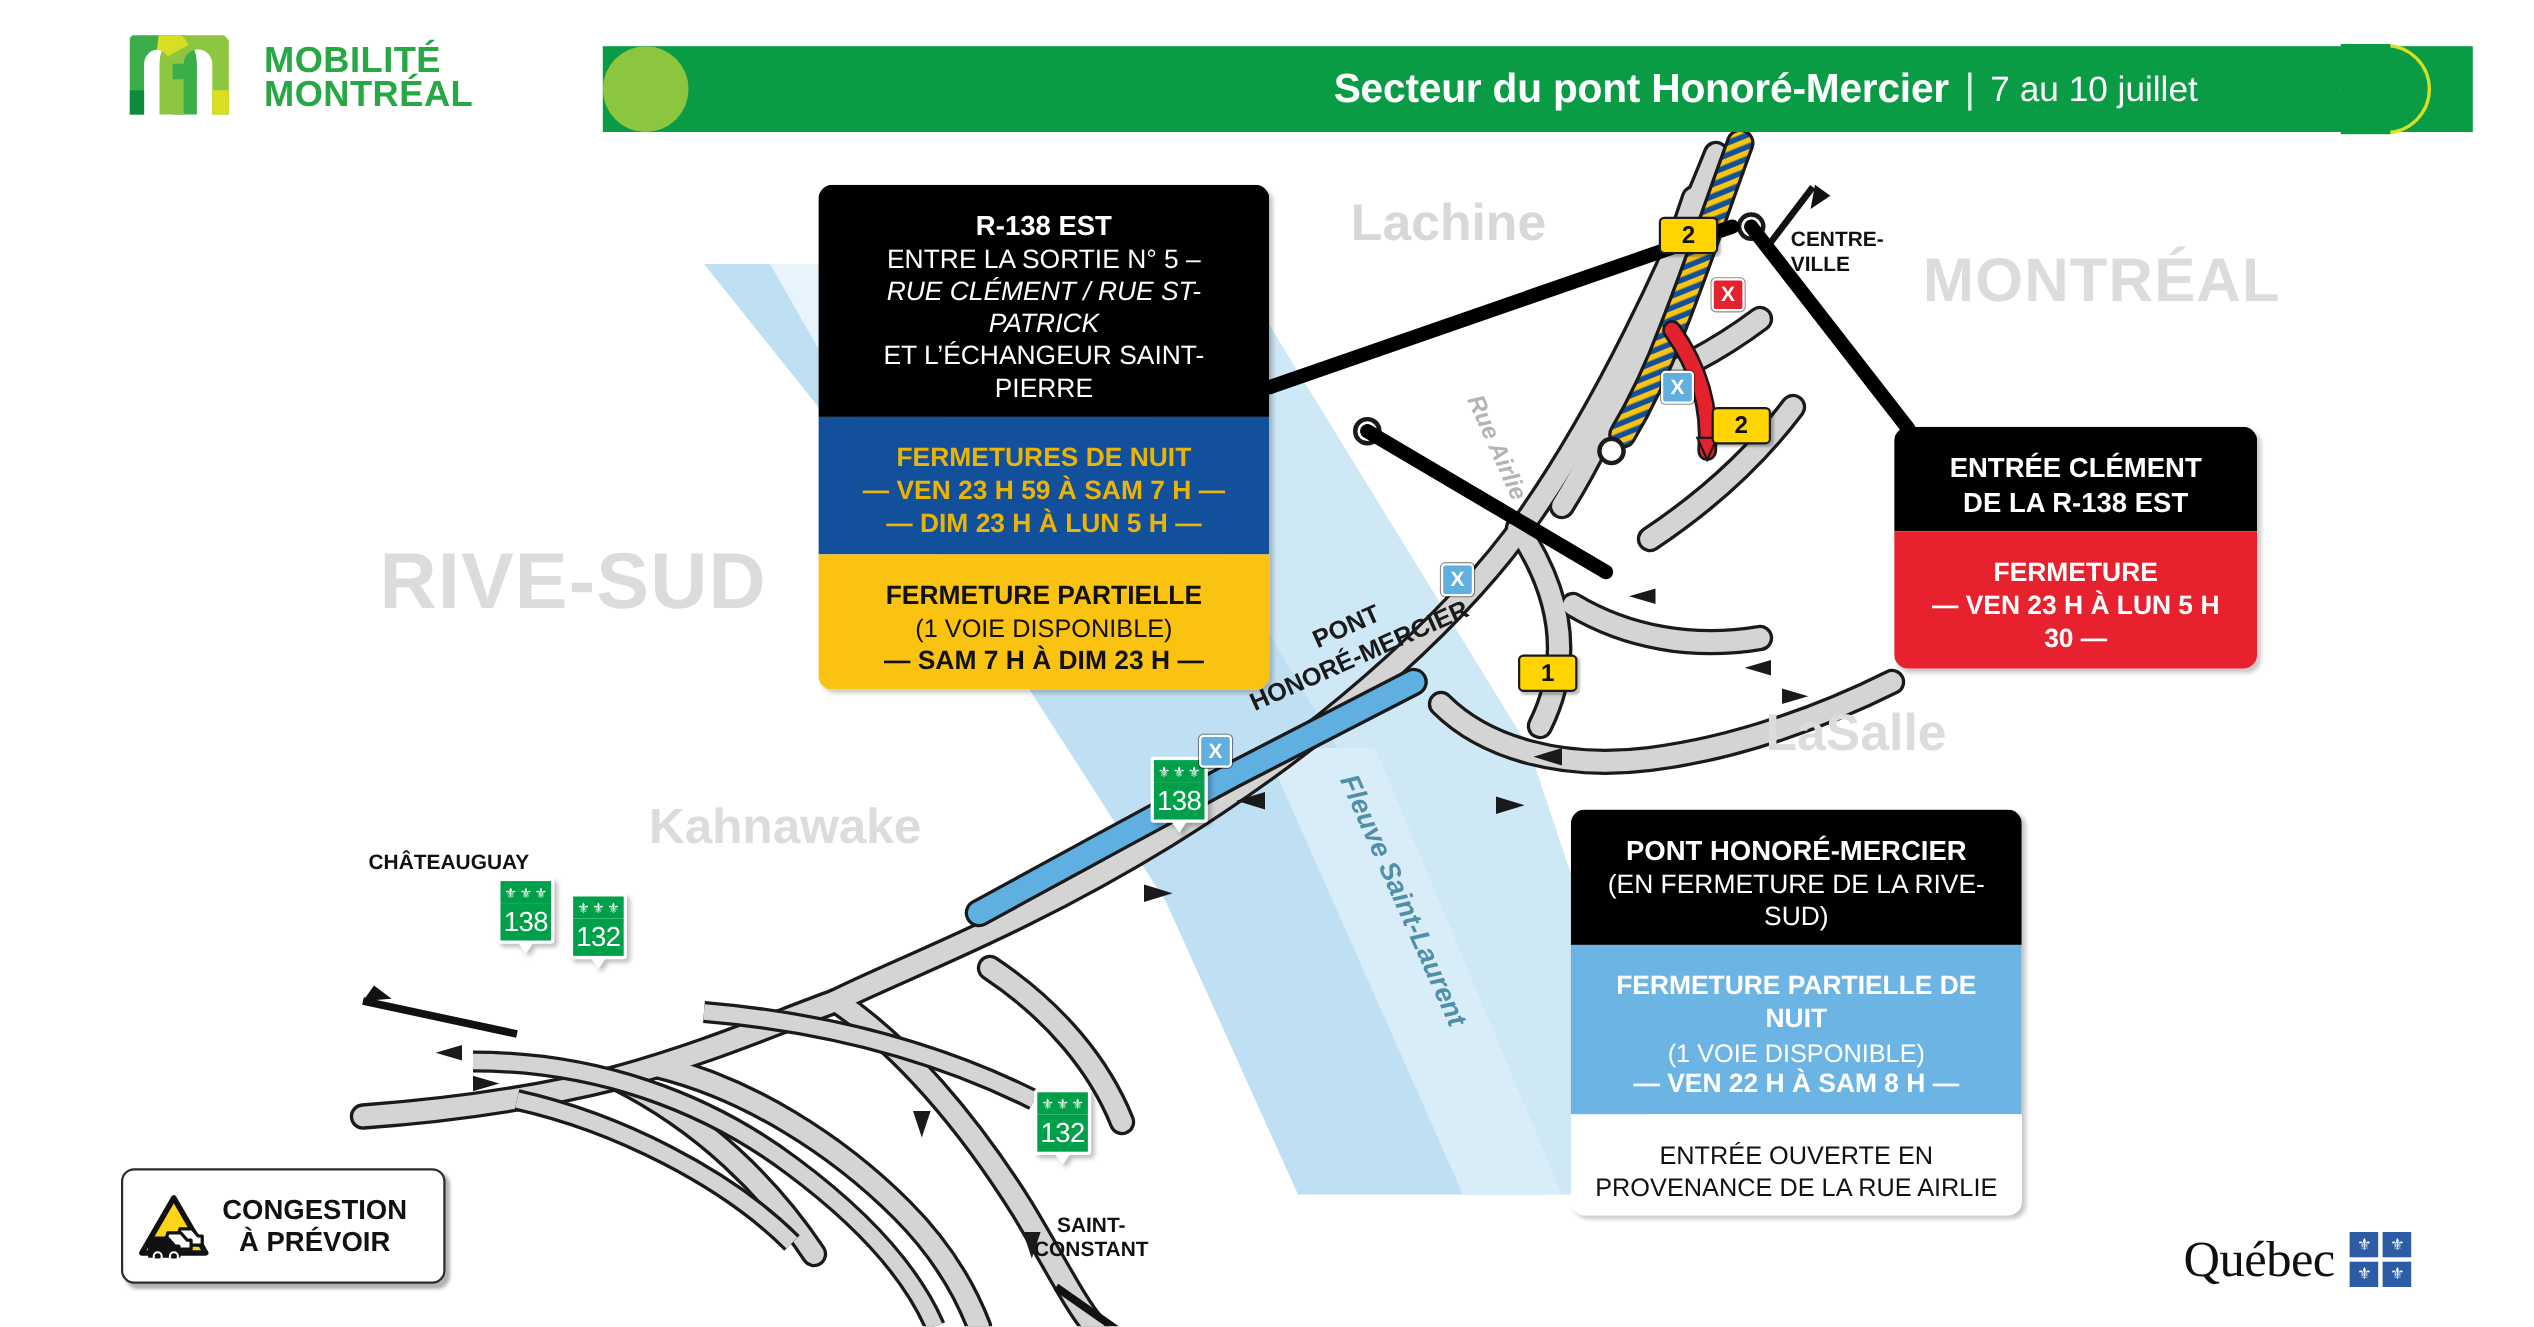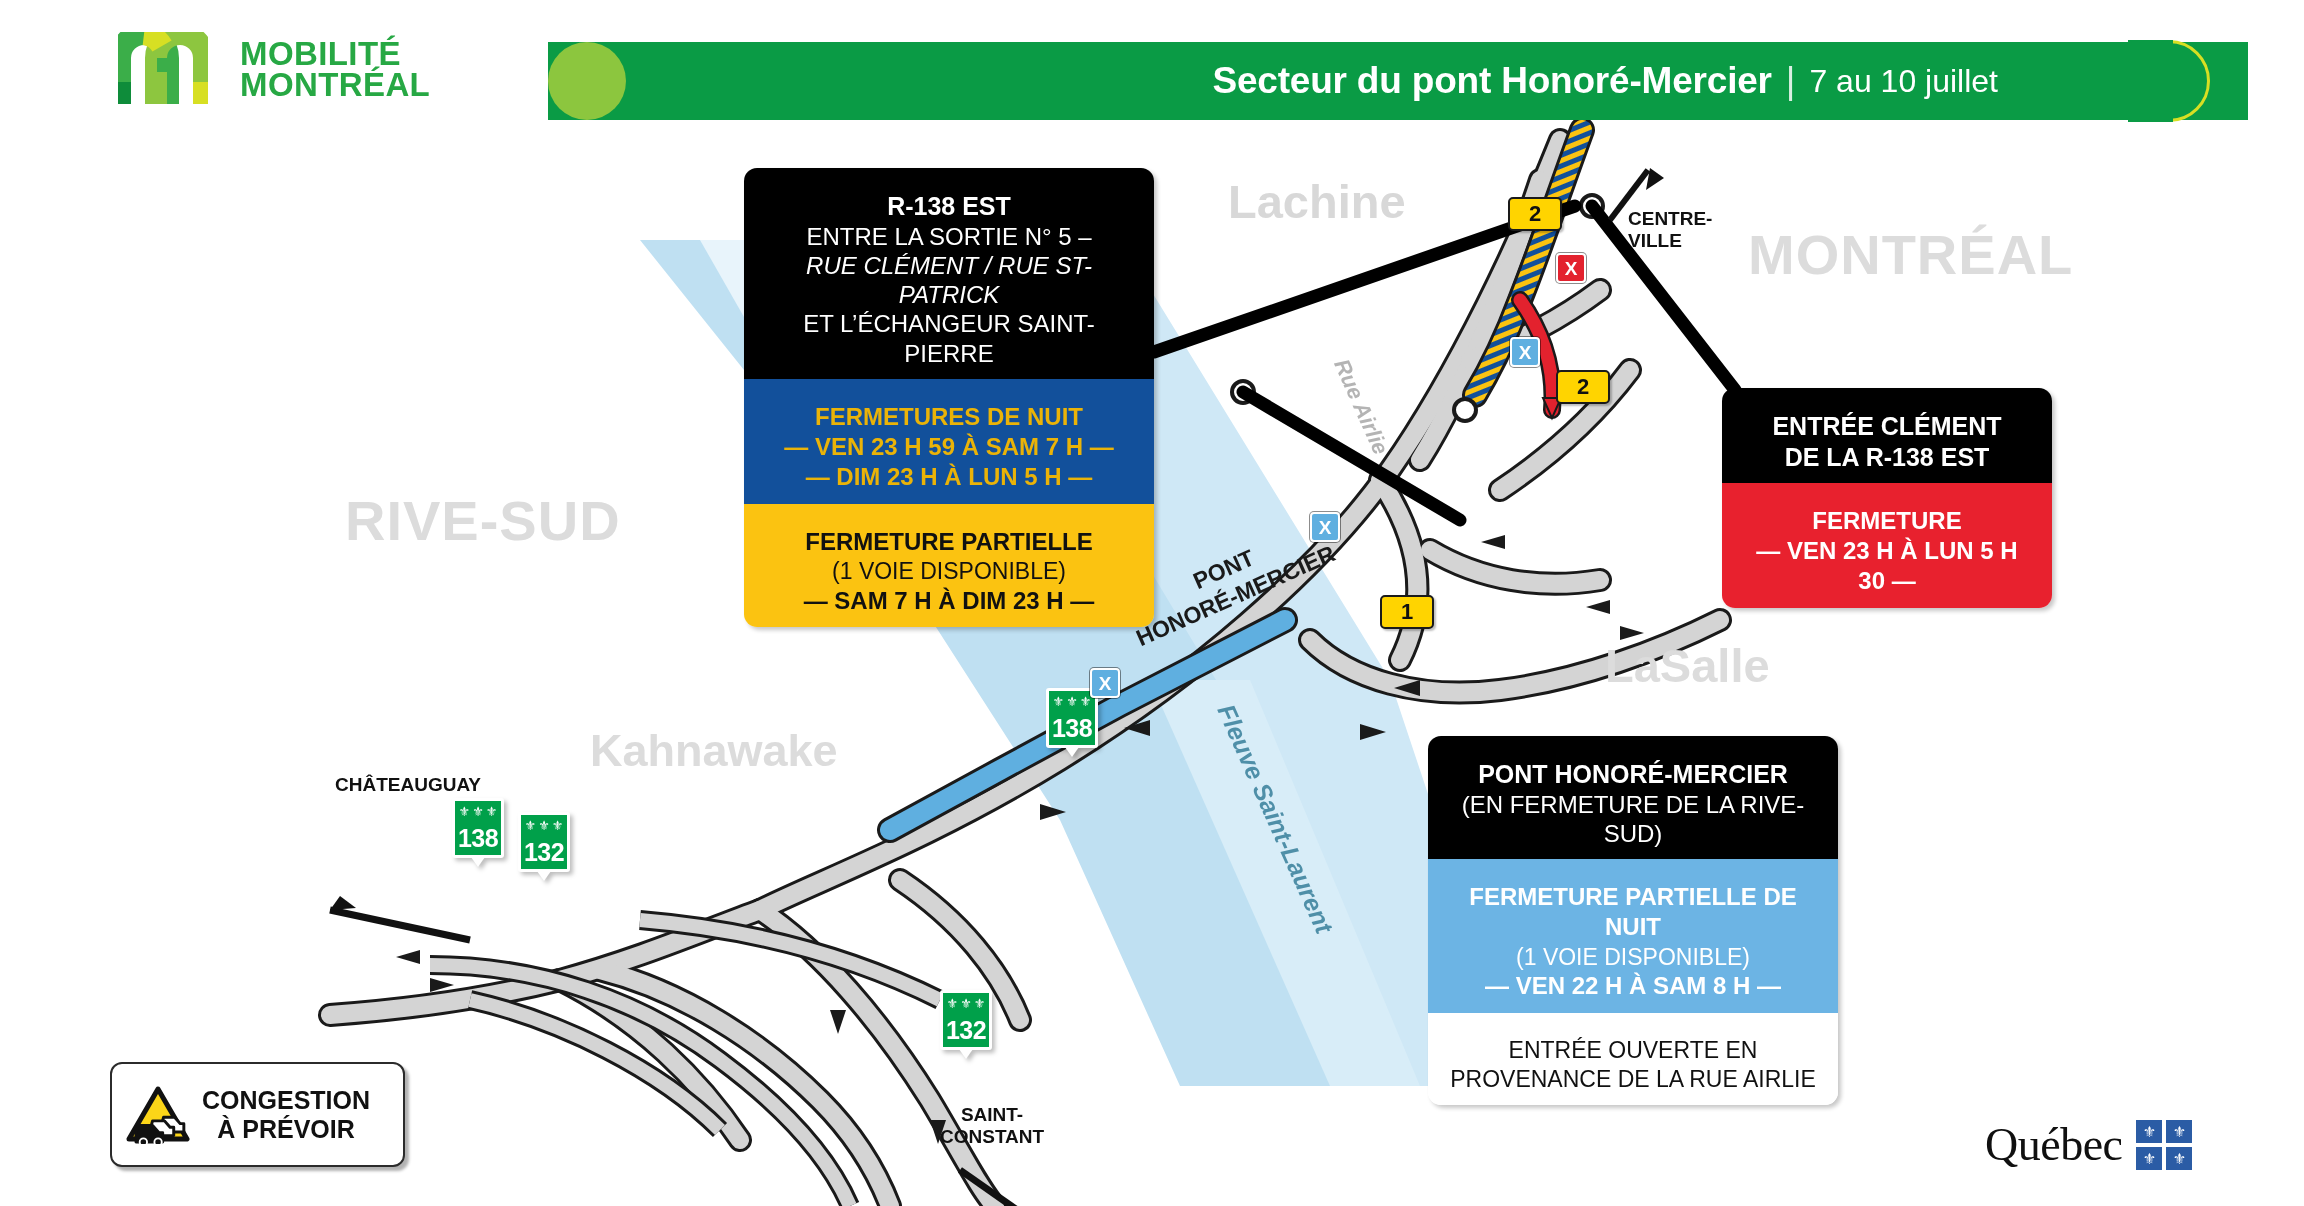--- a/index.html
+++ b/index.html
@@ -48,21 +48,21 @@
     color:#27A844;font-size:33px;font-weight:bold;letter-spacing:.4px;
   }
 
   
   #mapsvg{position:absolute;left:0;top:120px;width:2304px;height:1086px;}
 
   
   .place{position:absolute;color:#DCDCDC;font-weight:bold;white-space:nowrap;}
   .place.lachine{left:1228px;top:174px;font-size:47px;color:#D8D8D8;}
   .place.montreal{left:1748px;top:222px;font-size:56px;letter-spacing:1px;}
-  .place.rivesud{left:345px;top:488px;font-size:56px;letter-spacing:1px;}
+  .place.rivesud{left:345px;top:488px;font-size:72px;letter-spacing:1px;}
   .place.lasalle{left:1605px;top:638px;font-size:47px;}
   .place.kahnawake{left:590px;top:725px;font-size:45px;}
 
   .river-label{
     position:absolute;left:1238px;top:700px;
     color:#4F8FA8;font-size:25px;font-weight:bold;font-style:italic;
     transform:rotate(66deg);transform-origin:left top;white-space:nowrap;
   }
   .street-label{
     position:absolute;left:1352px;top:355px;
@@ -91,21 +91,21 @@
   .shield .body{
     position:absolute;inset:0;background:#ffffff;border-radius:3px;
   }
   .shield .top{
     position:absolute;left:3px;right:3px;top:3px;height:20px;
     background:#00A04A;display:flex;align-items:center;justify-content:center;gap:2px;
   }
   .shield .top span{color:#fff;font-size:13px;line-height:1;}
   .shield .num{
     position:absolute;left:3px;right:3px;top:23px;bottom:3px;
-    background:#00A04A;color:#fff;font-size:25px;font-weight:bold;
+    background:#00A04A;color:#fff;font-size:25px;font-weight:normal;
     display:flex;align-items:center;justify-content:center;letter-spacing:-.5px;
   }
   .shield .tail{
     position:absolute;left:50%;margin-left:-7px;bottom:-9px;
     width:0;height:0;border-left:7px solid transparent;
     border-right:7px solid transparent;border-top:10px solid #ffffff;
   }
 
   .exit-tab{
     position:absolute;width:54px;height:34px;background:#FFD400;

